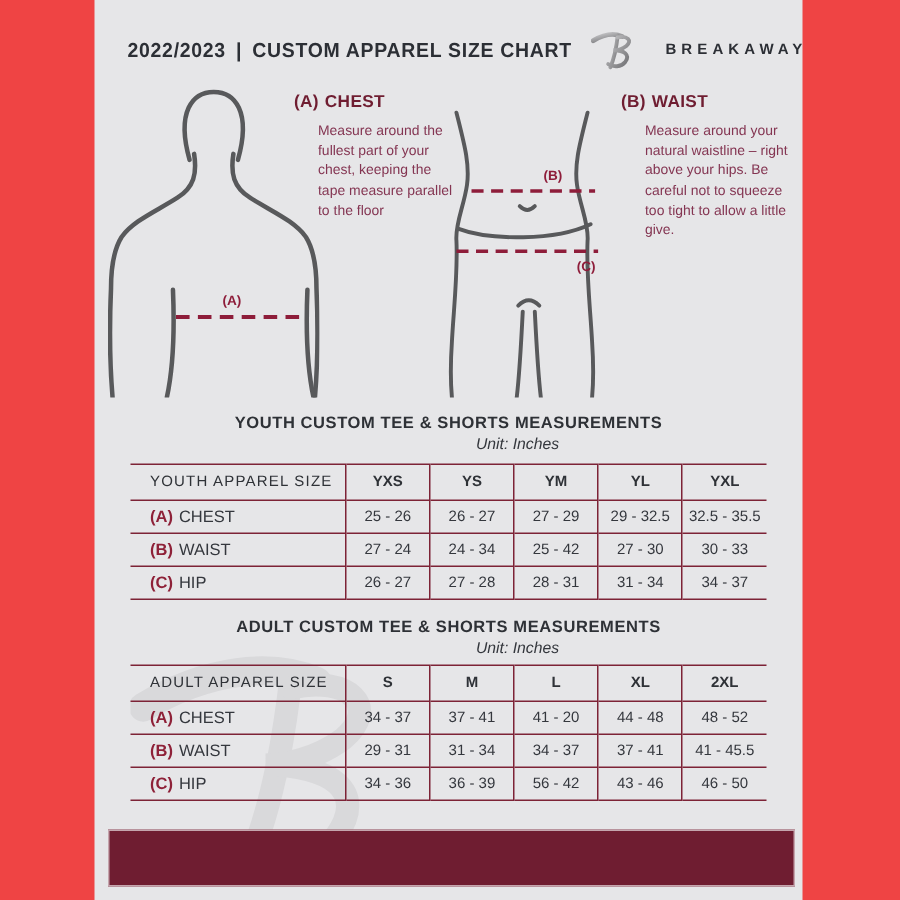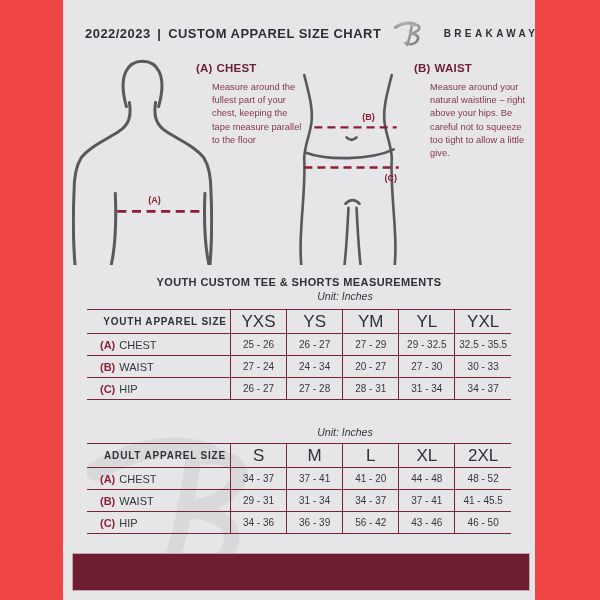--- a/index.html
+++ b/index.html
@@ -36,22 +36,22 @@
             font-size:10.5px;color:#34373d;z-index:1;margin-left:46px;}
   .t-youth-title{top:276px;} .t-youth-unit{top:290px;}
   .t-adult-title{top:412px;} .t-adult-unit{top:426px;}
   .tbl-wrap{position:absolute;left:24px;z-index:1;}
   .tbl-youth{top:309px;} .tbl-adult{top:443px;}
   table.size-table{border-collapse:collapse;table-layout:fixed;width:424px;
                    border-bottom:1.5px solid #7d2336;}
   .size-table th,.size-table td{border-top:1.5px solid #7d2336;height:21px;padding:0;
                    text-align:center;color:#34373d;font-size:10px;font-weight:normal;}
   .size-table th+th,.size-table td+td{border-left:1.2px solid #7d2336;}
-  .size-table thead th{height:23px;font-size:17px;font-weight:normal;color:#2f3237;}
-  .size-table th.lblcol{width:130px;text-align:center;padding-left:13px;font-weight:bold;
+  .size-table thead th{height:23px;font-size:10px;font-weight:bold;color:#2f3237;}
+  .size-table th.lblcol{width:130px;text-align:left;padding-left:13px;font-weight:normal;
                    font-size:10px;letter-spacing:.8px;}
   .size-table td.lblcol{text-align:left;padding-left:13px;font-size:11px;}
   .rk{color:#8e2138;font-weight:bold;margin-right:4px;}
   .rl{color:#34373d;}
 
   
   .watermark{position:absolute;left:24px;top:426px;width:180px;height:168px;z-index:0;}
   .footer-bar{position:absolute;left:9px;top:553px;width:458px;height:38px;background:#6f1d31;
               border:1px solid #c5a5ad;box-sizing:border-box;z-index:2;}
 </style>
@@ -152,36 +152,37 @@
             <td>25 - 26</td>
             <td>26 - 27</td>
             <td>27 - 29</td>
             <td>29 - 32.5</td>
             <td>32.5 - 35.5</td>
           </tr>
           <tr>
             <td class="lblcol"><span class="rk">(B)</span><span class="rl">WAIST</span></td>
             <td>27 - 24</td>
             <td>24 - 34</td>
-            <td>20 - 27</td>
+            <td>25 - 42</td>
             <td>27 - 30</td>
             <td>30 - 33</td>
           </tr>
           <tr>
             <td class="lblcol"><span class="rk">(C)</span><span class="rl">HIP</span></td>
             <td>26 - 27</td>
             <td>27 - 28</td>
             <td>28 - 31</td>
             <td>31 - 34</td>
             <td>34 - 37</td>
           </tr>
         </tbody>
       </table>
     </div>
 
+    <div class="sec-title t-adult-title">ADULT CUSTOM TEE &amp; SHORTS MEASUREMENTS</div>
     <div class="sec-unit t-adult-unit">Unit: Inches</div>
     <div class="tbl-wrap tbl-adult">
       <table class="size-table">
         <thead>
           <tr>
             <th class="lblcol">ADULT APPAREL SIZE</th>
             <th>S</th>
             <th>M</th>
             <th>L</th>
             <th>XL</th>

